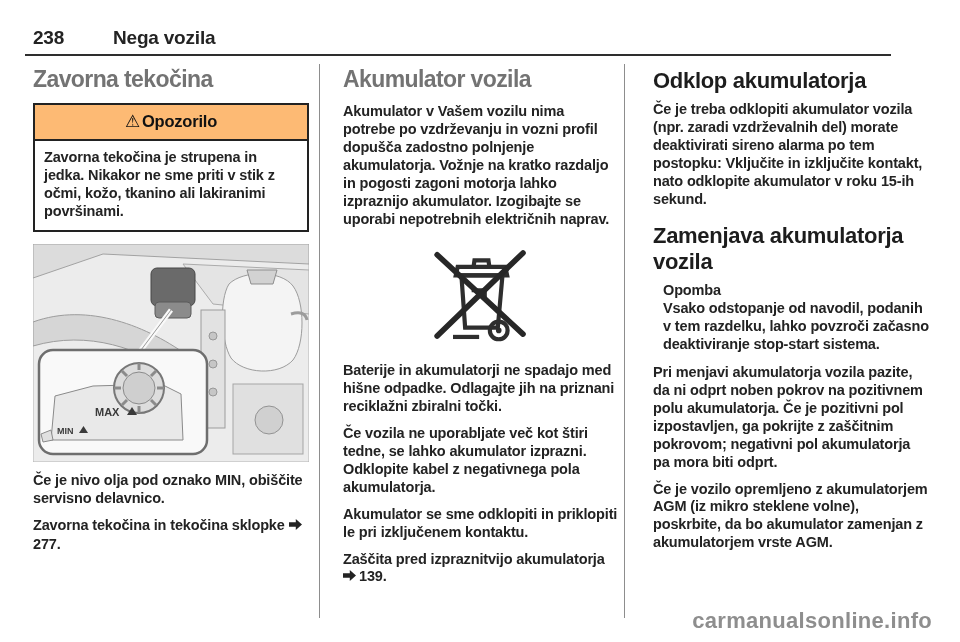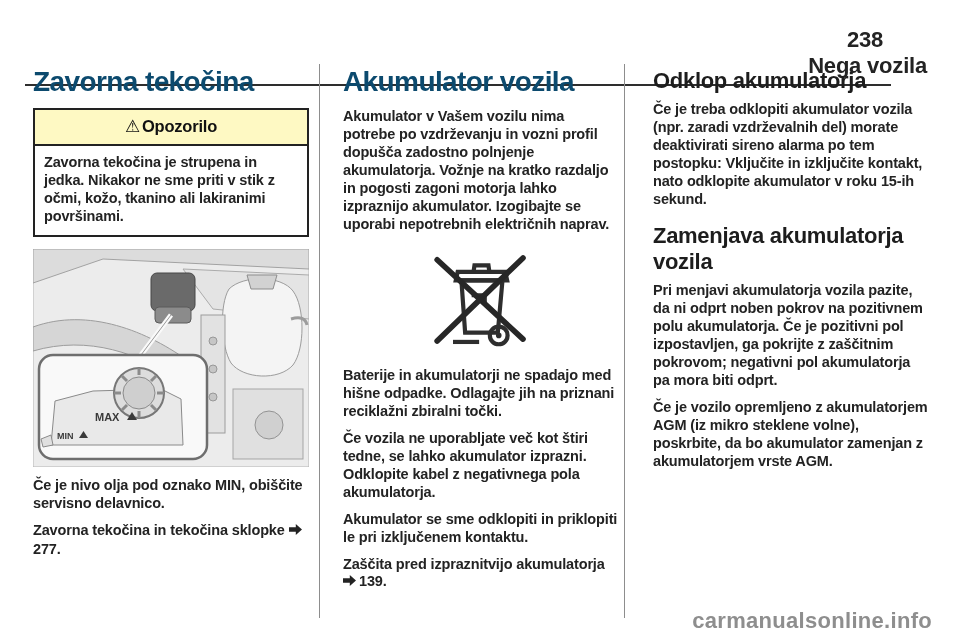--- a/index.html
+++ b/index.html
@@ -4,34 +4,34 @@
 <style>
   html,body{margin:0;padding:0;}
   body{
     width:960px;height:642px;overflow:hidden;background:#ffffff;
     font-family:"Liberation Sans","DejaVu Sans",sans-serif;
     color:#1b1b1b;position:relative;
   }
   .page{position:absolute;inset:0;}
   
   .hdr{position:absolute;top:27px;left:33px;width:894px;}
-  .hdr-line{display:flex;align-items:flex-end;font-weight:800;font-size:22px;letter-spacing:-0.2px;color:#232323;flex-direction:column;}
+  .hdr-line{display:flex;align-items:flex-end;font-weight:800;font-size:19px;letter-spacing:-0.2px;color:#232323;}
   .hdr-num{width:80px;}
   .hdr-rule{margin-top:5px;margin-left:-8px;width:866px;height:2px;background:#2e2e2e;}
   
   .cols{position:absolute;top:62px;left:33px;display:flex;gap:34px;}
   .col{width:276px;}
   .sep{position:absolute;width:1px;background:#8d8d8d;top:64px;height:554px;}
   .sep1{left:319px;} .sep2{left:624px;}
-  h1{font-size:28px;font-weight:800;letter-spacing:-0.6px;margin:4px 0 10px 0;color:#0c4a6e;}
+  h1{font-size:23px;font-weight:800;letter-spacing:-0.6px;margin:4px 0 10px 0;color:#737373;}
   h2{font-size:22px;font-weight:800;letter-spacing:-0.3px;margin:14px 0 7px 0;color:#1d1d1d;}
   p{font-size:14.5px;line-height:1.24;font-weight:600;letter-spacing:-0.15px;margin:0 0 9px 0;color:#232323;}
   
   .warnbox{border:2px solid #222;margin:2px 0 12px 0;}
-  .warnbox-head{background:#fef9c3;border-bottom:2px solid #222;text-align:center;padding:6px 0 7px 0;
+  .warnbox-head{background:#fdba74;border-bottom:2px solid #222;text-align:center;padding:6px 0 7px 0;
     font-size:16.5px;font-weight:600;letter-spacing:-0.2px;color:#111;}
   .warn-tri{font-size:17px;margin-right:2px;font-weight:400;}
   .warnbox-body{padding:8px 9px 9px 9px;}
   .warnbox-body p{margin:0;}
   
   .figure{display:block;margin:2px 0 10px 0;}
   .weee-wrap{display:flex;justify-content:center;margin:8px 0 12px 0;}
   
   .refline{white-space:normal;}
   .ref-ico{display:inline-block;vertical-align:-1px;margin-right:3px;}
@@ -164,20 +164,24 @@
               <path d="M0 4.2 H6.8 V1 L13 6.5 L6.8 12 V8.8 H0 Z" fill="#232323"></path>
             </svg></span><span>139.</span>
       </p>
     </section>
 
     <section class="col">
       <h2 style="margin-top:6px;">Odklop akumulatorja</h2>
       <p>Če je treba odklopiti akumulator vozila (npr. zaradi vzdrževalnih del) morate deaktivirati sireno alarma po tem postopku: Vključite in izključite kontakt, nato odklopite akumulator v roku 15-ih sekund.</p>
 
       <h2>Zamenjava akumulatorja vozila</h2>
+      <div class="note">
+        <p class="note-title">Opomba</p>
+        <p>Vsako odstopanje od navodil, podanih v tem razdelku, lahko povzroči začasno deaktiviranje stop-start sistema.</p>
+      </div>
 
       <p>Pri menjavi akumulatorja vozila pazite, da ni odprt noben pokrov na pozitivnem polu akumulatorja. Če je pozitivni pol izpostavljen, ga pokrijte z zaščitnim pokrovom; negativni pol akumulatorja pa mora biti odprt.</p>
       <p>Če je vozilo opremljeno z akumulatorjem AGM (iz mikro steklene volne), poskrbite, da bo akumulator zamenjan z akumulatorjem vrste AGM.</p>
     </section>
 
   </div>
 
   <div class="watermark">carmanualsonline.info</div>
 </div>
 

